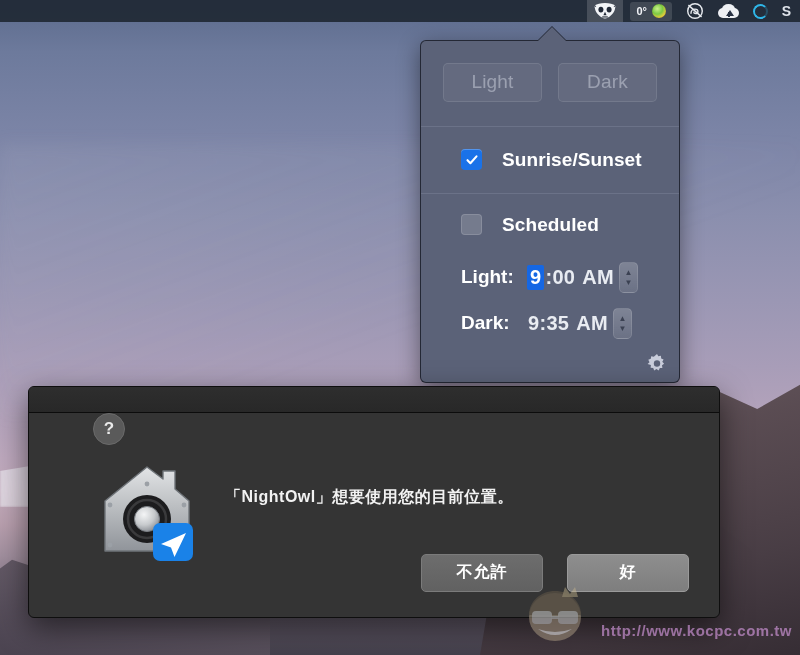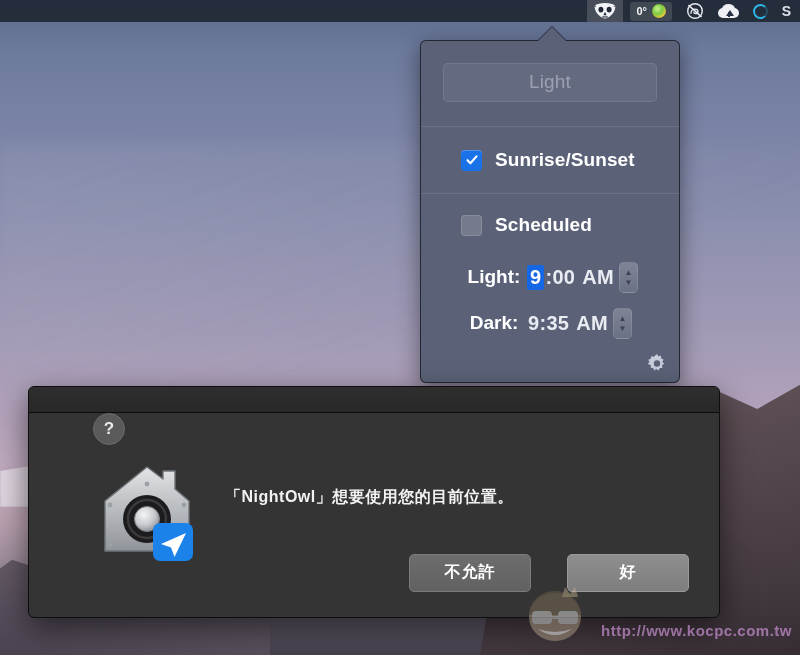--- a/index.html
+++ b/index.html
@@ -147,36 +147,36 @@
     flex: 1; text-align: center;
     padding: 7px 0 8px 0;
     border-radius: 5px;
     background: rgba(255,255,255,0.055);
     border: 1px solid rgba(255,255,255,0.10);
     color: rgba(221,226,238,0.45);
     font-size: 19px;
     letter-spacing: 0.2px;
   }
 
-  .chk-row { display: flex; align-items: center; padding: 22px 22px 22px 40px; gap: 13px; }
+  .chk-row { display: flex; align-items: flex-start; padding: 22px 22px 22px 40px; gap: 20px; }
   .chk-row.scheduled { padding-top: 20px; padding-bottom: 16px; }
   .cbox {
     width: 21px; height: 21px; border-radius: 4px; flex: 0 0 21px;
     display: flex; align-items: center; justify-content: center;
   }
   .cbox.on { background: #1a72e8; box-shadow: inset 0 1px 0 rgba(255,255,255,0.25); }
   .cbox.off { background: rgba(255,255,255,0.16); border: 1px solid rgba(255,255,255,0.14); }
   .cbox .tick {
     width: 12px; height: 12px;
   }
   .chk-label { color: #ffffff; font-size: 19px; font-weight: bold; letter-spacing: 0.1px; }
 
   .time-row {
     display: flex; align-items: center; padding: 0 28px 0 40px;
-    gap: 0; height: 46px; text-align: center;
+    gap: 0; height: 46px;
   }
   .time-row.light-row { margin-top: 2px; }
   .time-label { color: #ffffff; font-size: 19px; font-weight: bold; width: 66px; }
   .time-val { font-size: 20px; color: #e9ecf2; font-weight: bold; letter-spacing: 0.3px;
               display: flex; align-items: center; }
   .time-val .sel {
     background: #1567e4; color: #ffffff; padding: 1px 3px; border-radius: 2px;
   }
   .time-val .rest { padding-left: 1px; }
   .time-val .ampm { padding-left: 7px; }
@@ -221,21 +221,21 @@
   .help-btn {
     position: absolute; left: 64px; top: 555px - 386px;
     width: 32px; height: 32px; border-radius: 50%;
     background: #5a5a5a;
     display: flex; align-items: center; justify-content: center;
     color: #eaeaea; font-size: 17px; font-weight: bold;
     border: 1px solid #6a6a6a;
   }
   .dlg-buttons {
     position: absolute; right: 30px; bottom: 26px;
-    display: flex; gap: 36px; margin-left: 16px;
+    display: flex; gap: 24px; margin-left: 16px;
   }
   .dlg-btn {
     min-width: 122px; text-align: center;
     padding: 7px 16px 8px 16px;
     border-radius: 5px;
     background: linear-gradient(180deg, #6d6d6d, #616161);
     border: 1px solid #7b7b7b;
     color: #ffffff; font-size: 16px; font-weight: bold;
     letter-spacing: 1px;
   }
@@ -321,20 +321,21 @@
       <span class="skype-s">S</span>
     </div>
   </div>
 
   <div class="popover">
     <div class="pop-arrow"></div>
 
     <div class="pop-sec">
       <div class="seg-row">
         <div class="seg-btn">Light</div>
+        <div class="seg-btn">Dark</div>
       </div>
     </div>
 
     <div class="pop-sec">
       <div class="chk-row">
         <span class="cbox on">
           <svg class="tick" viewBox="0 0 12 12">
             <path d="M1.5 6.2L4.4 9.2L10.5 2.4" fill="none" stroke="#fff" stroke-width="2.1" stroke-linecap="round" stroke-linejoin="round"></path>
           </svg>
         </span>

